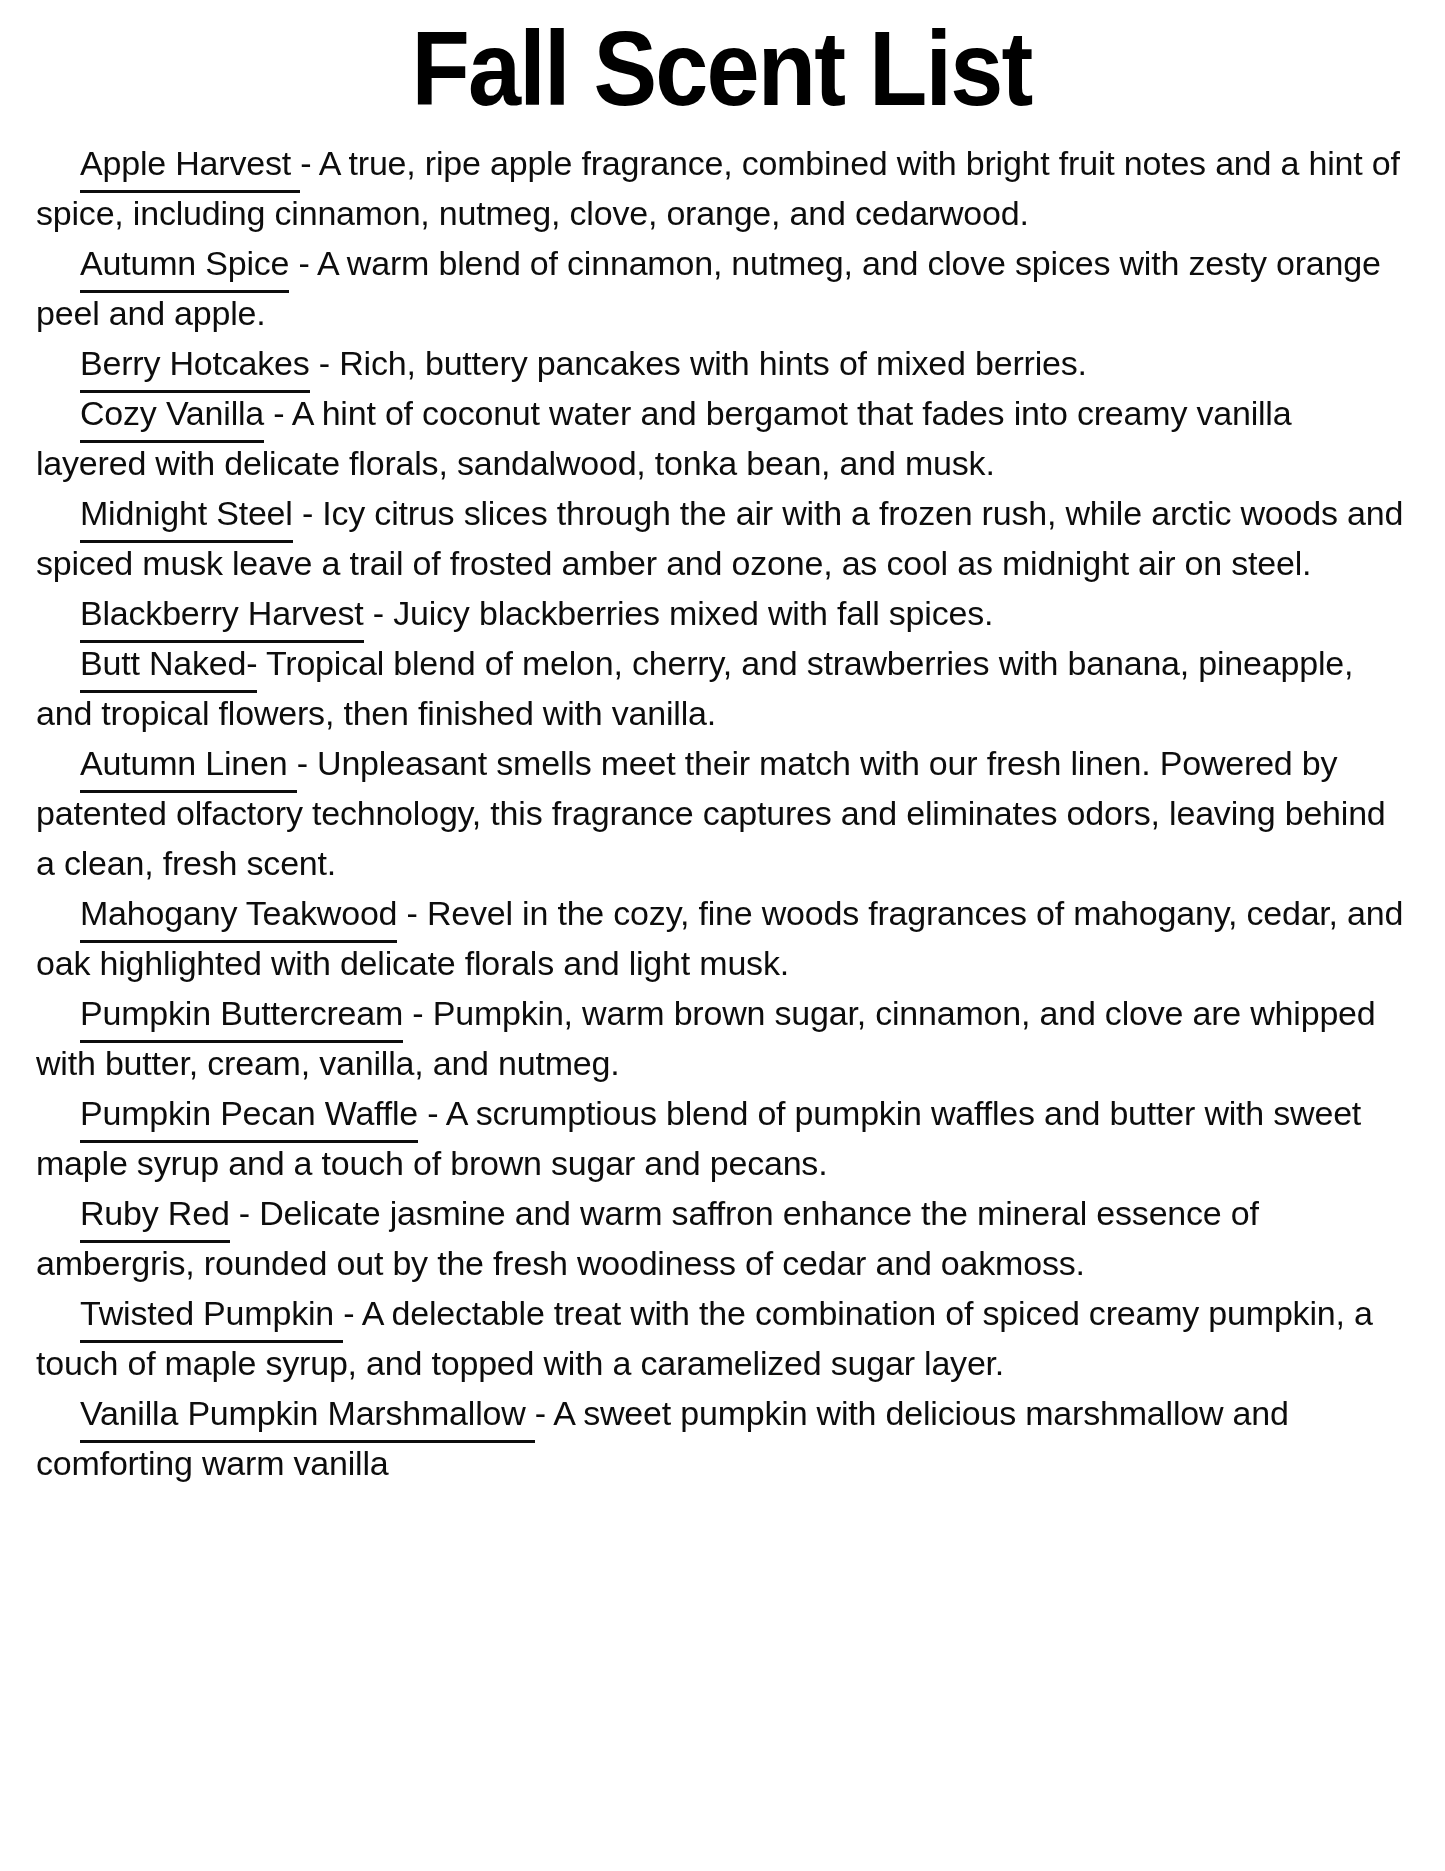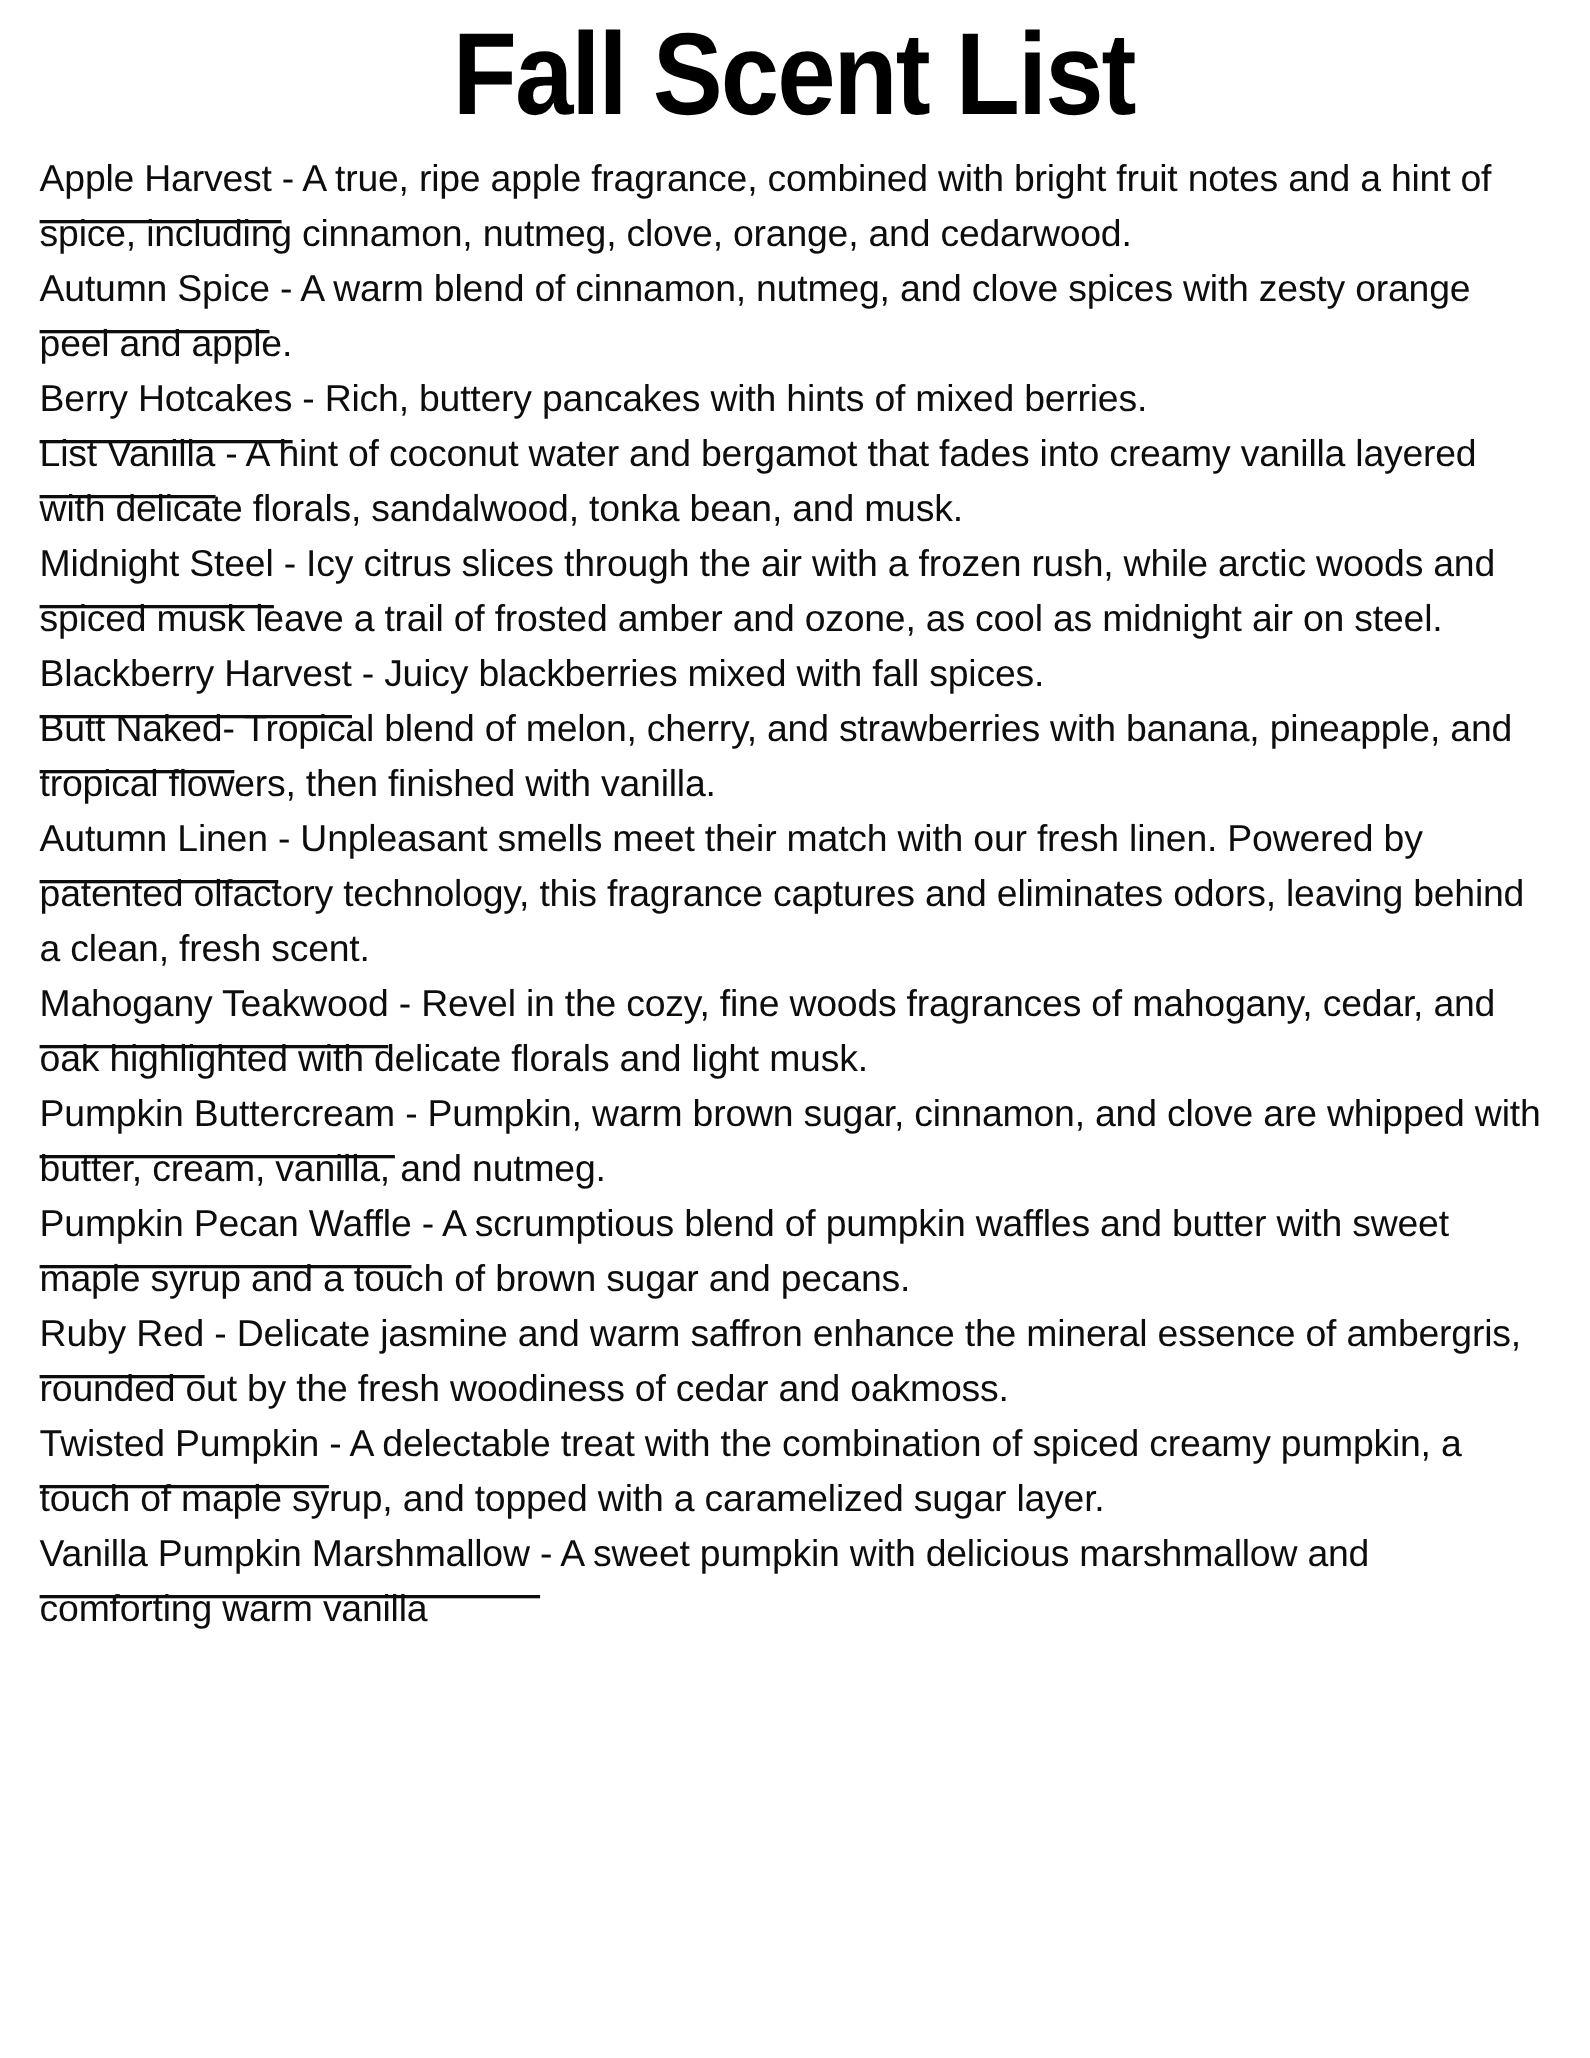--- a/index.html
+++ b/index.html
@@ -42,35 +42,36 @@
     letter-spacing: -0.2px;
     color: #0d0d0d;
   }
 
   .scent-entry {
     margin: 0;
   }
 
   .scent-name {
     border-bottom: 3px solid #0d0d0d;
-    padding-bottom: 18px;
+    padding-bottom: 8px;
+    margin-left: 44px;
   }
 </style>
 </head>
 <body>
 
 <main class="page">
 
   <h1 class="title">Fall Scent List</h1>
 
   <section class="scent-list">
     <p class="scent-entry"><span class="scent-name">Apple Harvest </span><span class="scent-desc">- A true, ripe apple fragrance, combined with bright fruit notes and a hint of spice, including cinnamon, nutmeg, clove, orange, and cedarwood.</span></p>
     <p class="scent-entry"><span class="scent-name">Autumn Spice</span><span class="scent-desc"> - A warm blend of cinnamon, nutmeg, and clove spices with zesty orange peel and apple.</span></p>
     <p class="scent-entry"><span class="scent-name">Berry Hotcakes</span><span class="scent-desc"> - Rich, buttery pancakes with hints of mixed berries.</span></p>
-    <p class="scent-entry"><span class="scent-name">List Vanilla</span><span class="scent-desc"> - A hint of coconut water and bergamot that fades into creamy vanilla layered with delicate florals, sandalwood, tonka bean, and musk.</span></p>
+    <p class="scent-entry"><span class="scent-name">Cozy Vanilla</span><span class="scent-desc"> - A hint of coconut water and bergamot that fades into creamy vanilla layered with delicate florals, sandalwood, tonka bean, and musk.</span></p>
     <p class="scent-entry"><span class="scent-name">Midnight Steel</span><span class="scent-desc"> - Icy citrus slices through the air with a frozen rush, while arctic woods and spiced musk leave a trail of frosted amber and ozone, as cool as midnight air on steel.</span></p>
     <p class="scent-entry"><span class="scent-name">Blackberry Harvest</span><span class="scent-desc"> - Juicy blackberries mixed with fall spices.</span></p>
     <p class="scent-entry"><span class="scent-name">Butt Naked-</span><span class="scent-desc"> Tropical blend of melon, cherry, and strawberries with banana, pineapple, and tropical flowers, then finished with vanilla.</span></p>
     <p class="scent-entry"><span class="scent-name">Autumn Linen </span><span class="scent-desc">- Unpleasant smells meet their match with our fresh linen. Powered by patented olfactory technology, this fragrance captures and eliminates odors, leaving behind a clean, fresh scent.</span></p>
     <p class="scent-entry"><span class="scent-name">Mahogany Teakwood</span><span class="scent-desc"> - Revel in the cozy, fine woods fragrances of mahogany, cedar, and oak highlighted with delicate florals and light musk.</span></p>
     <p class="scent-entry"><span class="scent-name">Pumpkin Buttercream</span><span class="scent-desc"> - Pumpkin, warm brown sugar, cinnamon, and clove are whipped with butter, cream, vanilla, and nutmeg.</span></p>
     <p class="scent-entry"><span class="scent-name">Pumpkin Pecan Waffle</span><span class="scent-desc"> - A scrumptious blend of pumpkin waffles and butter with sweet maple syrup and a touch of brown sugar and pecans.</span></p>
     <p class="scent-entry"><span class="scent-name">Ruby Red</span><span class="scent-desc"> - Delicate jasmine and warm saffron enhance the mineral essence of ambergris, rounded out by the fresh woodiness of cedar and oakmoss.</span></p>
     <p class="scent-entry"><span class="scent-name">Twisted Pumpkin </span><span class="scent-desc">- A delectable treat with the combination of spiced creamy pumpkin, a touch of maple syrup, and topped with a caramelized sugar layer.</span></p>
     <p class="scent-entry"><span class="scent-name">Vanilla Pumpkin Marshmallow </span><span class="scent-desc">- A sweet pumpkin with delicious marshmallow and comforting warm vanilla</span></p>

